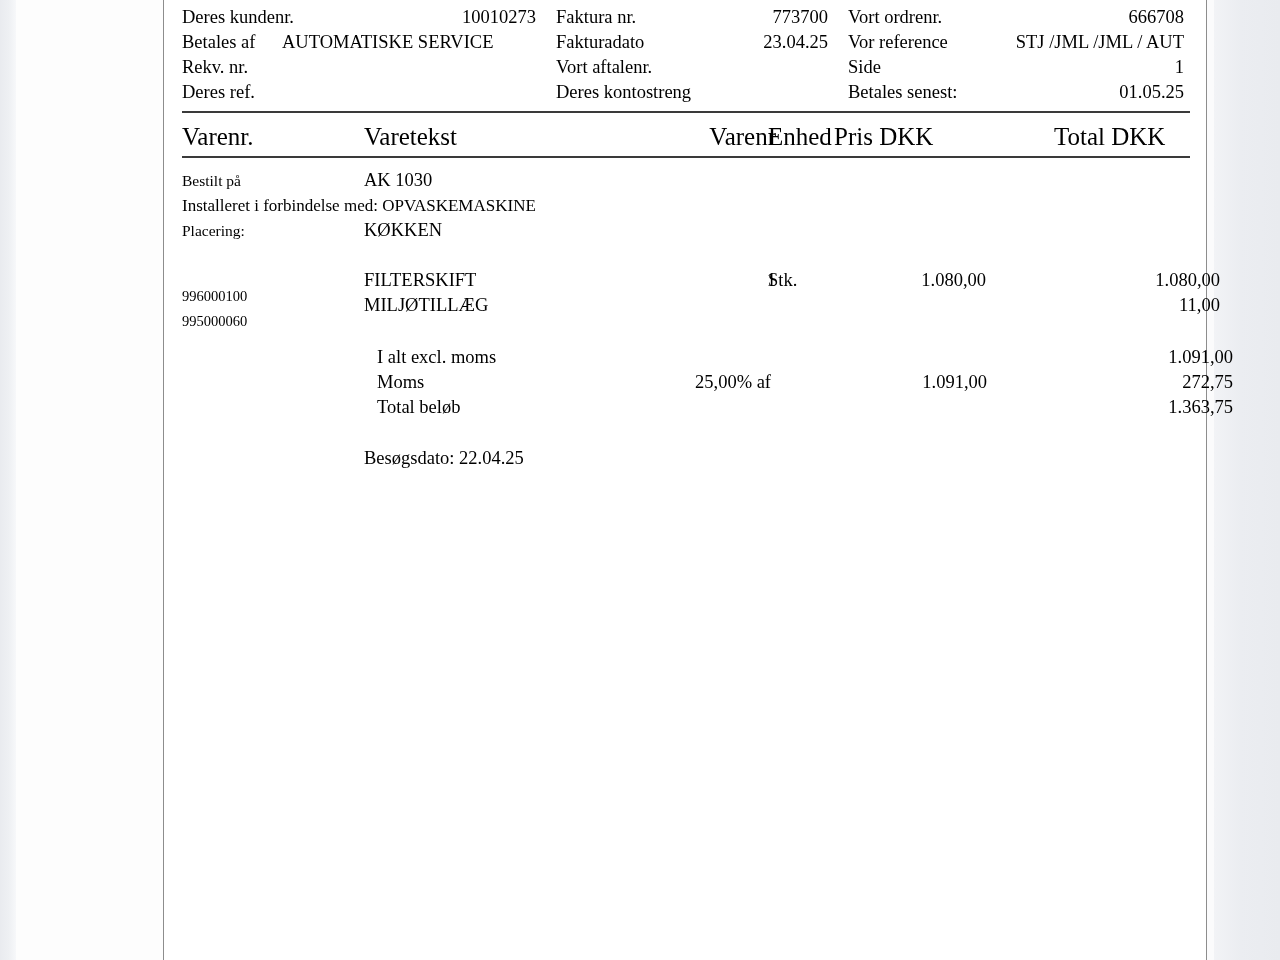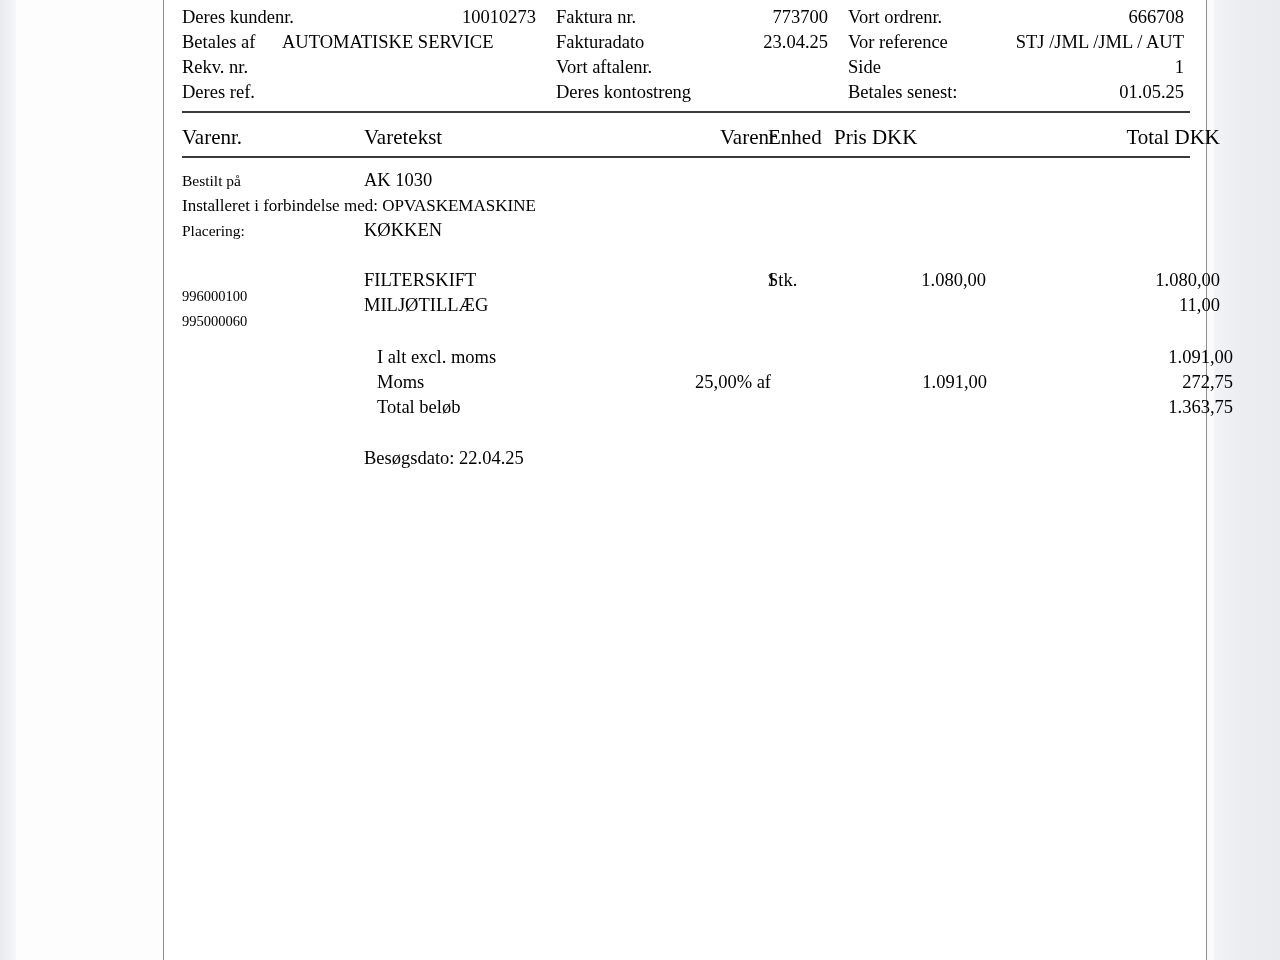--- a/index.html
+++ b/index.html
@@ -116,35 +116,35 @@
   .rule.r1 { top: 111px; }
   .rule.r2 { top: 156px; }
 
   
   .colhead {
     position: absolute;
     left: 18px;
     top: 123px;
     width: 1008px;
     height: 28px;
-    font-size: 21px;
+    font-size: 25px;
     line-height: 28px;
     font-family: Liberation Serif, serif;
   }
   .ch {
     position: absolute;
     top: 0;
     white-space: nowrap;
   }
   .ch-varenr   { left: 0px; }
   .ch-varetekst{ left: 182px; }
   .ch-antal    { left: 510px; width: 84px; text-align: right; }
   .ch-enhed    { left: 586px; }
   .ch-pris     { left: 652px; width: 132px; text-align: left; }
-  .ch-total    { left: 872px; width: 166px; text-align: right; }
+  .ch-total    { left: 872px; width: 166px; }
 
   
   .body-area {
     position: absolute;
     left: 18px;
     top: 168px;
     width: 1008px;
   }
 
   .svc-row {

